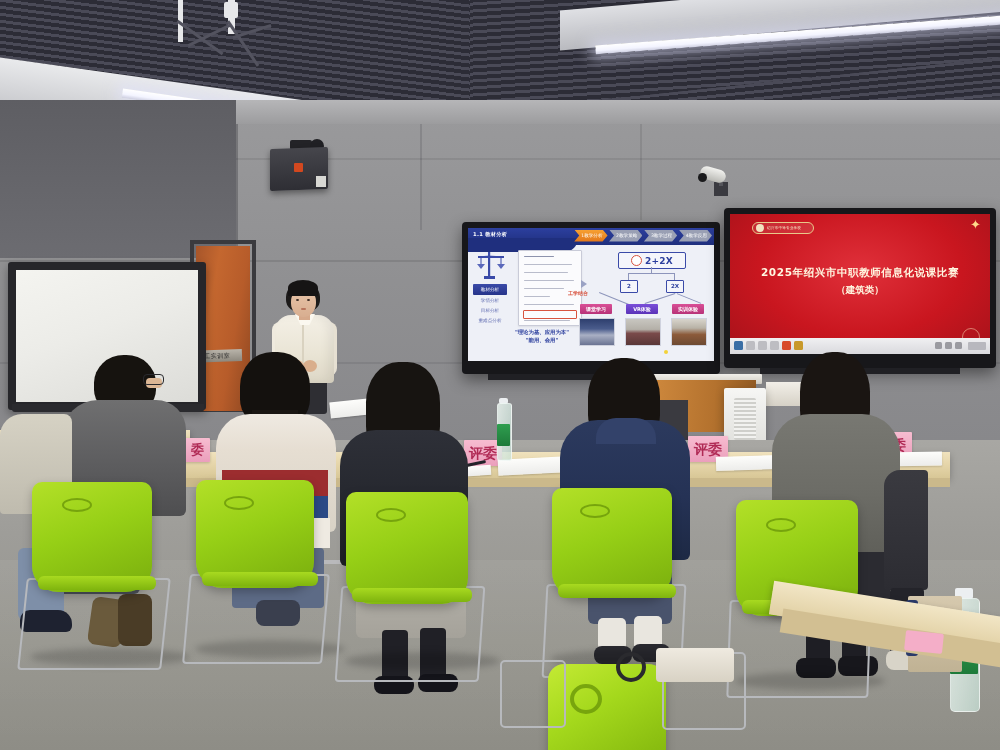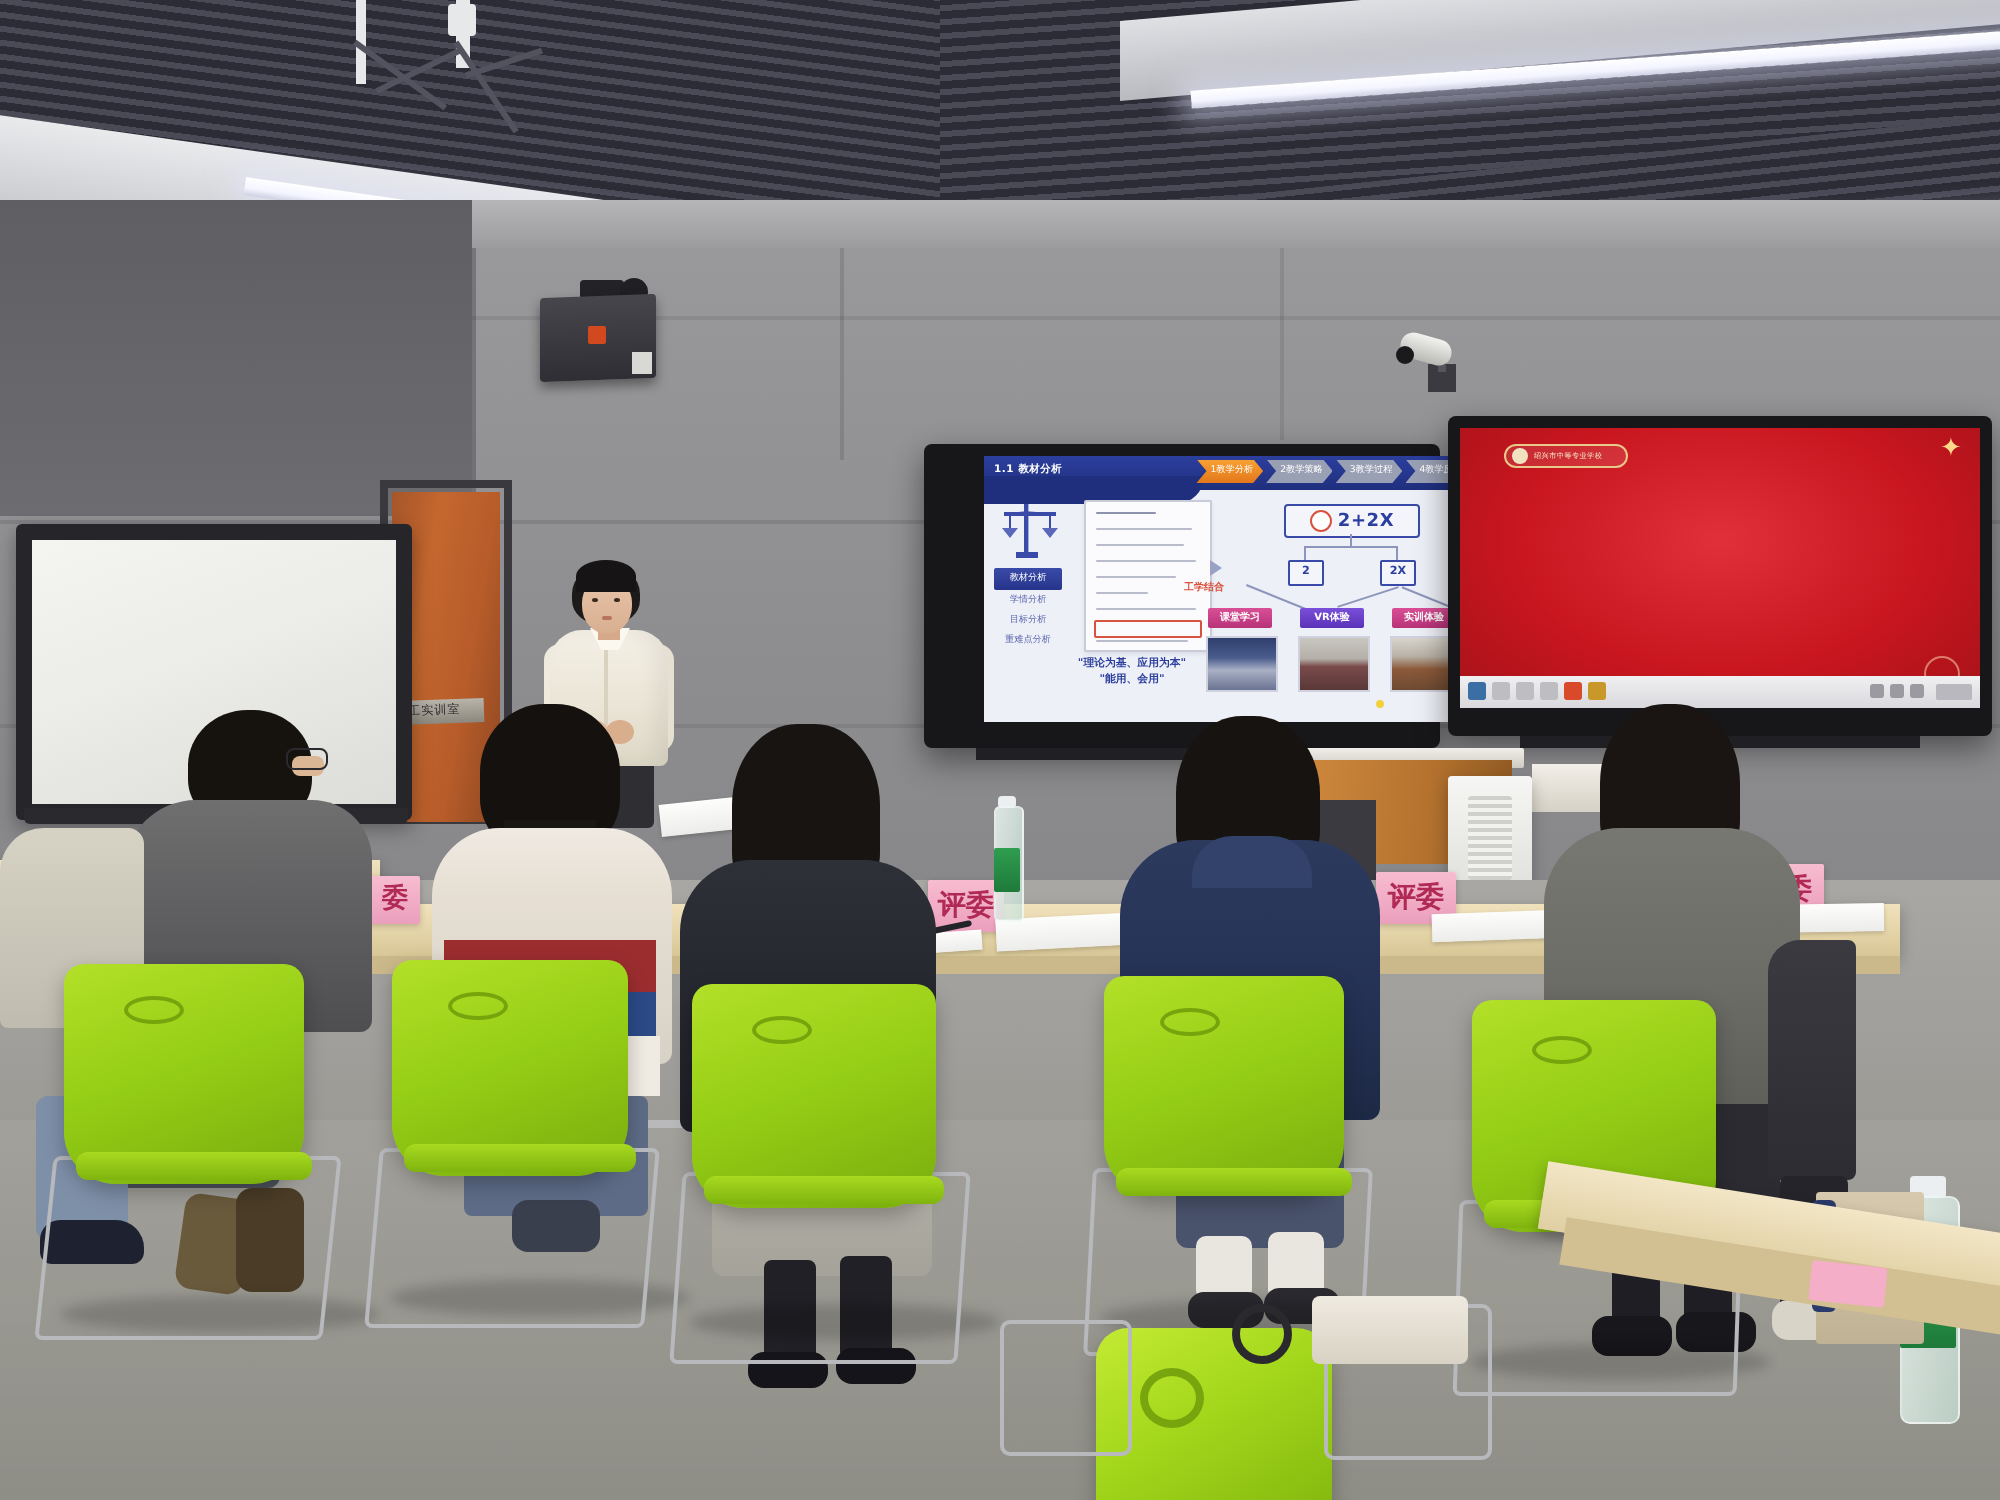--- a/index.html
+++ b/index.html
@@ -71,21 +71,21 @@
   #cam-mount{left:714px;top:182px;width:14px;height:14px;background:#3a3a40;}
   #cam-arm{left:719px;top:177px;width:4px;height:9px;background:#55555b;}
 
   
   .tvbezel{position:absolute;background:#17171a;border-radius:4px;
      box-shadow:0 6px 16px rgba(0,0,0,.45);}
   .tvscreen{position:absolute;overflow:hidden;}
 
   
   #tv1{left:462px;top:222px;width:258px;height:152px;}
-  #tv1s{left:492px;top:228px;width:246px;height:133px;background:#f0abfc;}
+  #tv1s{left:468px;top:228px;width:246px;height:133px;background:#f0abfc;}
   #tv1base{left:488px;top:374px;width:208px;height:6px;background:#202024;}
 
   
   .slide{position:absolute;inset:0;background:#eef0f7;}
   .slide-top{position:absolute;left:0;top:0;width:100%;height:17px;
      background:linear-gradient(180deg,#2c3f9e,#1f2f7e);}
   .slide-topcurve{position:absolute;left:0;top:10px;width:110px;height:14px;
      background:#1f2f7e;border-radius:0 0 60px 0;}
   .slide-title{position:absolute;left:5px;top:2.5px;font-size:5.2px;color:#fff;
      font-weight:bold;letter-spacing:.3px;}
@@ -384,20 +384,22 @@
   </div>
   <div id="tv1base" class="abs"></div>
 
   <div id="tv2" class="tvbezel"></div>
   <div id="tv2s" class="tvscreen">
     <div id="poster-star">✦</div>
     <div id="poster-logo">
       <div class="mark"></div>
       <div class="lbl">绍兴市中等专业学校</div>
     </div>
+    <div id="poster-h2">2025年绍兴市中职教师信息化说课比赛</div>
+    <div id="poster-h3">（建筑类）</div>
     <div id="poster-seal"></div>
   </div>
 
   <div id="tv2bar" class="abs">
     <div class="taskicon abs" style="left:4px;top:3px;background:#3a6ea5;"></div>
     <div class="taskicon abs" style="left:16px;top:3px;background:#bdbdc2;"></div>
     <div class="taskicon abs" style="left:28px;top:3px;background:#bdbdc2;"></div>
     <div class="taskicon abs" style="left:40px;top:3px;background:#bdbdc2;"></div>
     <div class="taskicon abs" style="left:52px;top:3px;background:#d84a2a;"></div>
     <div class="taskicon abs" style="left:64px;top:3px;background:#c8992a;"></div>

